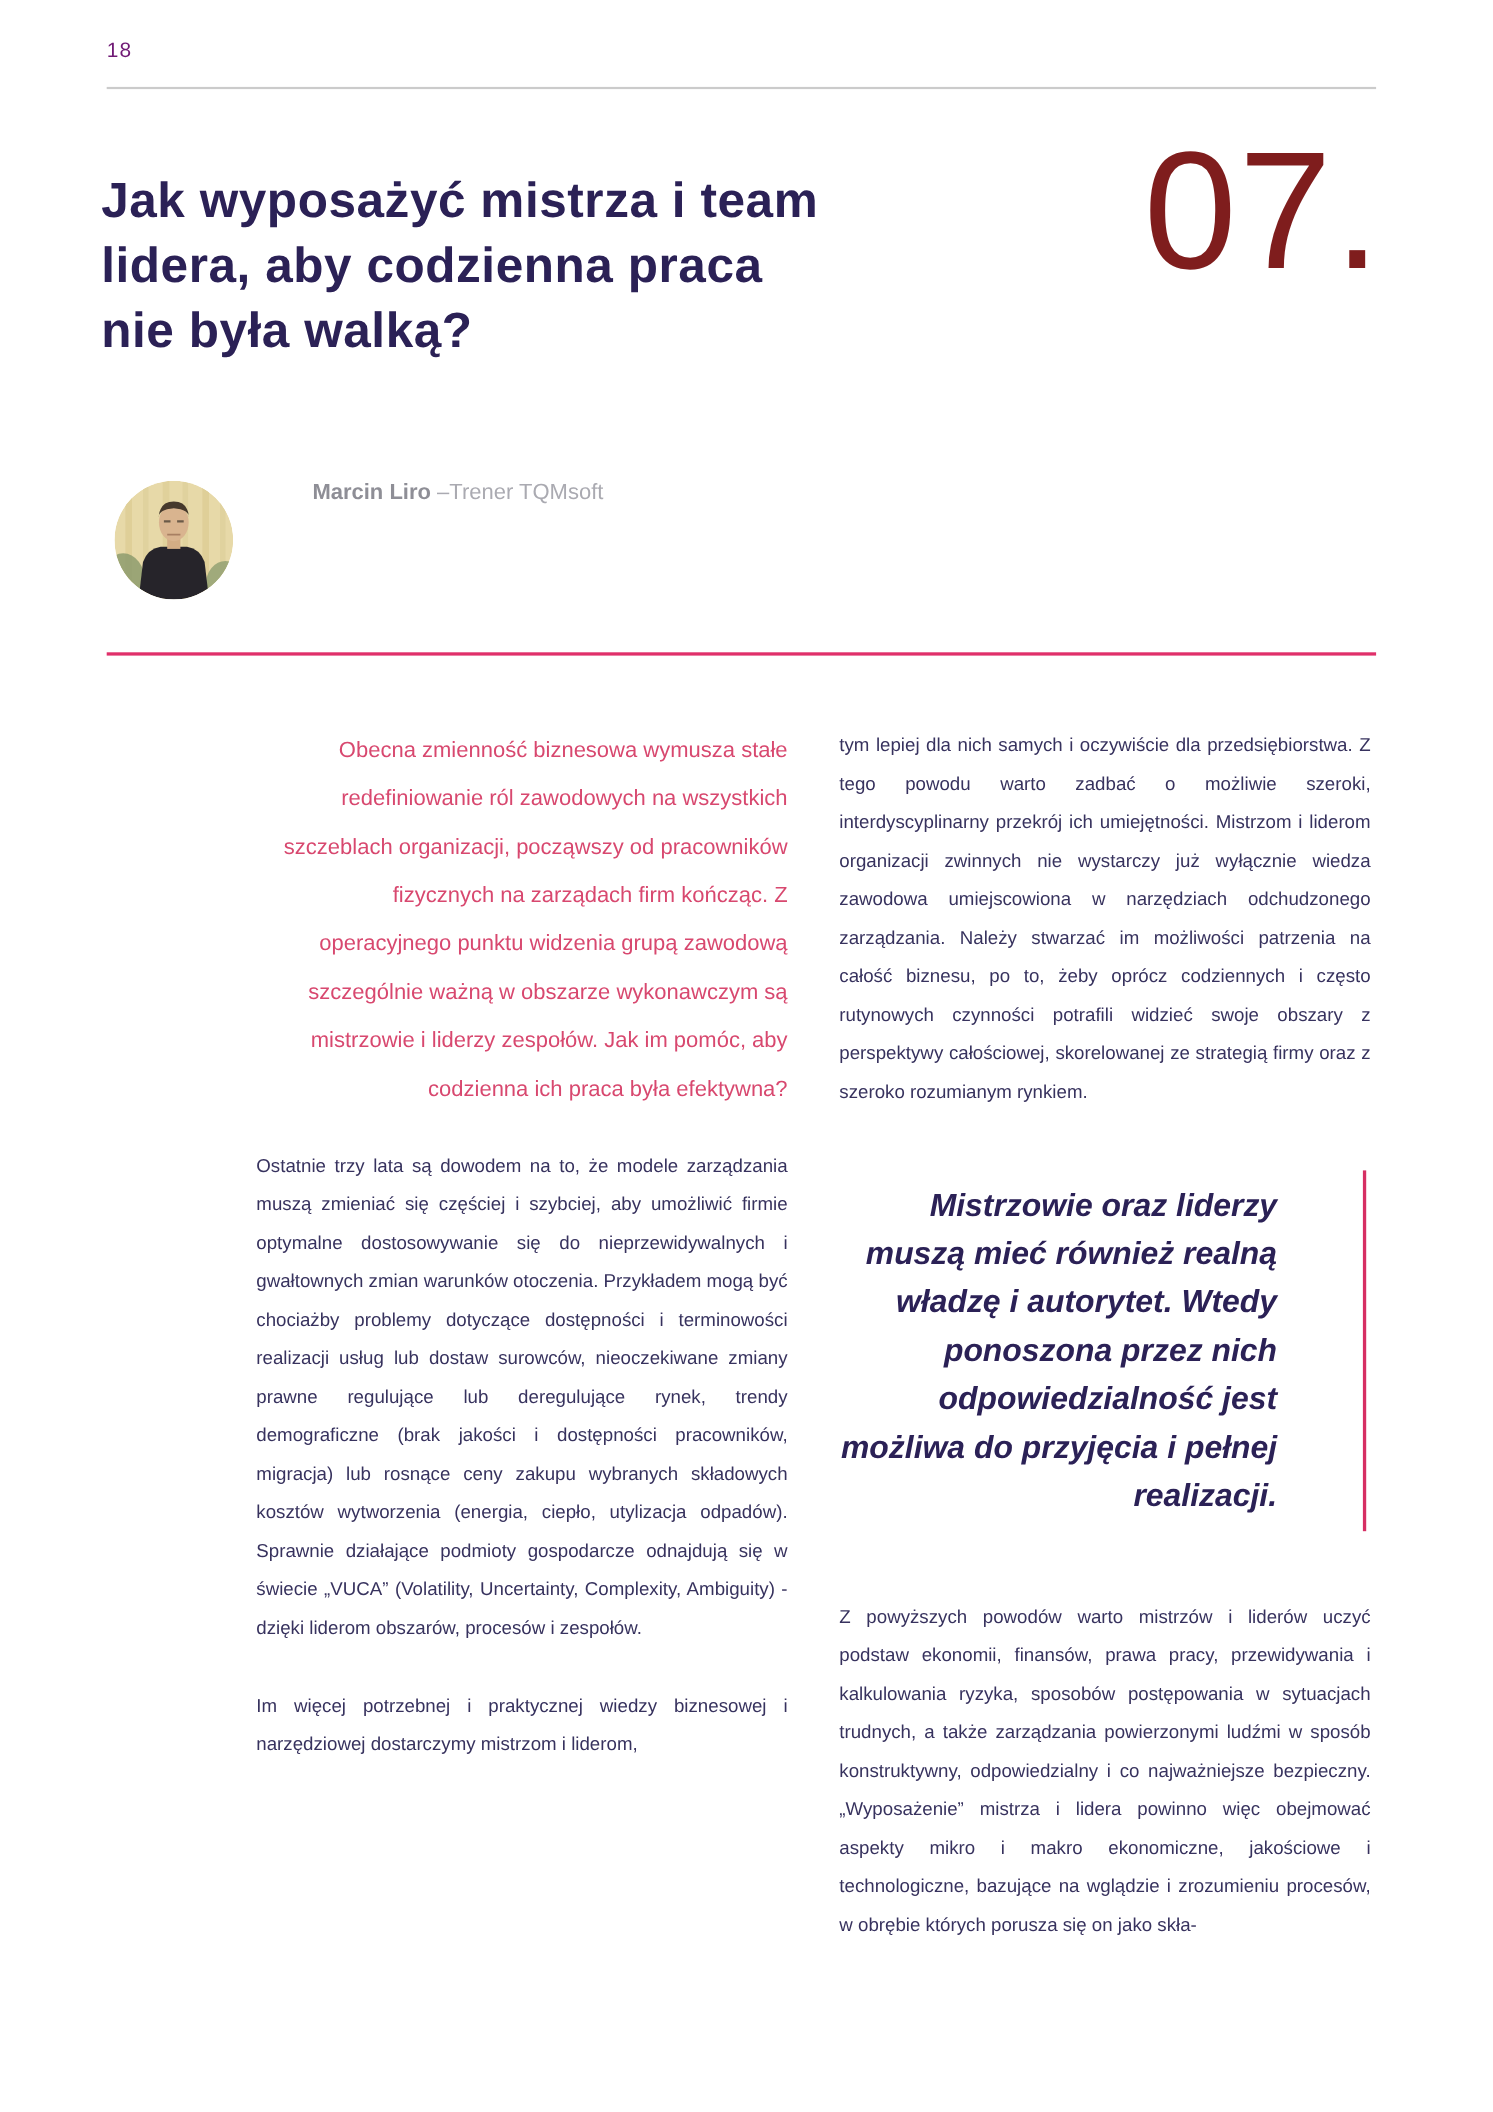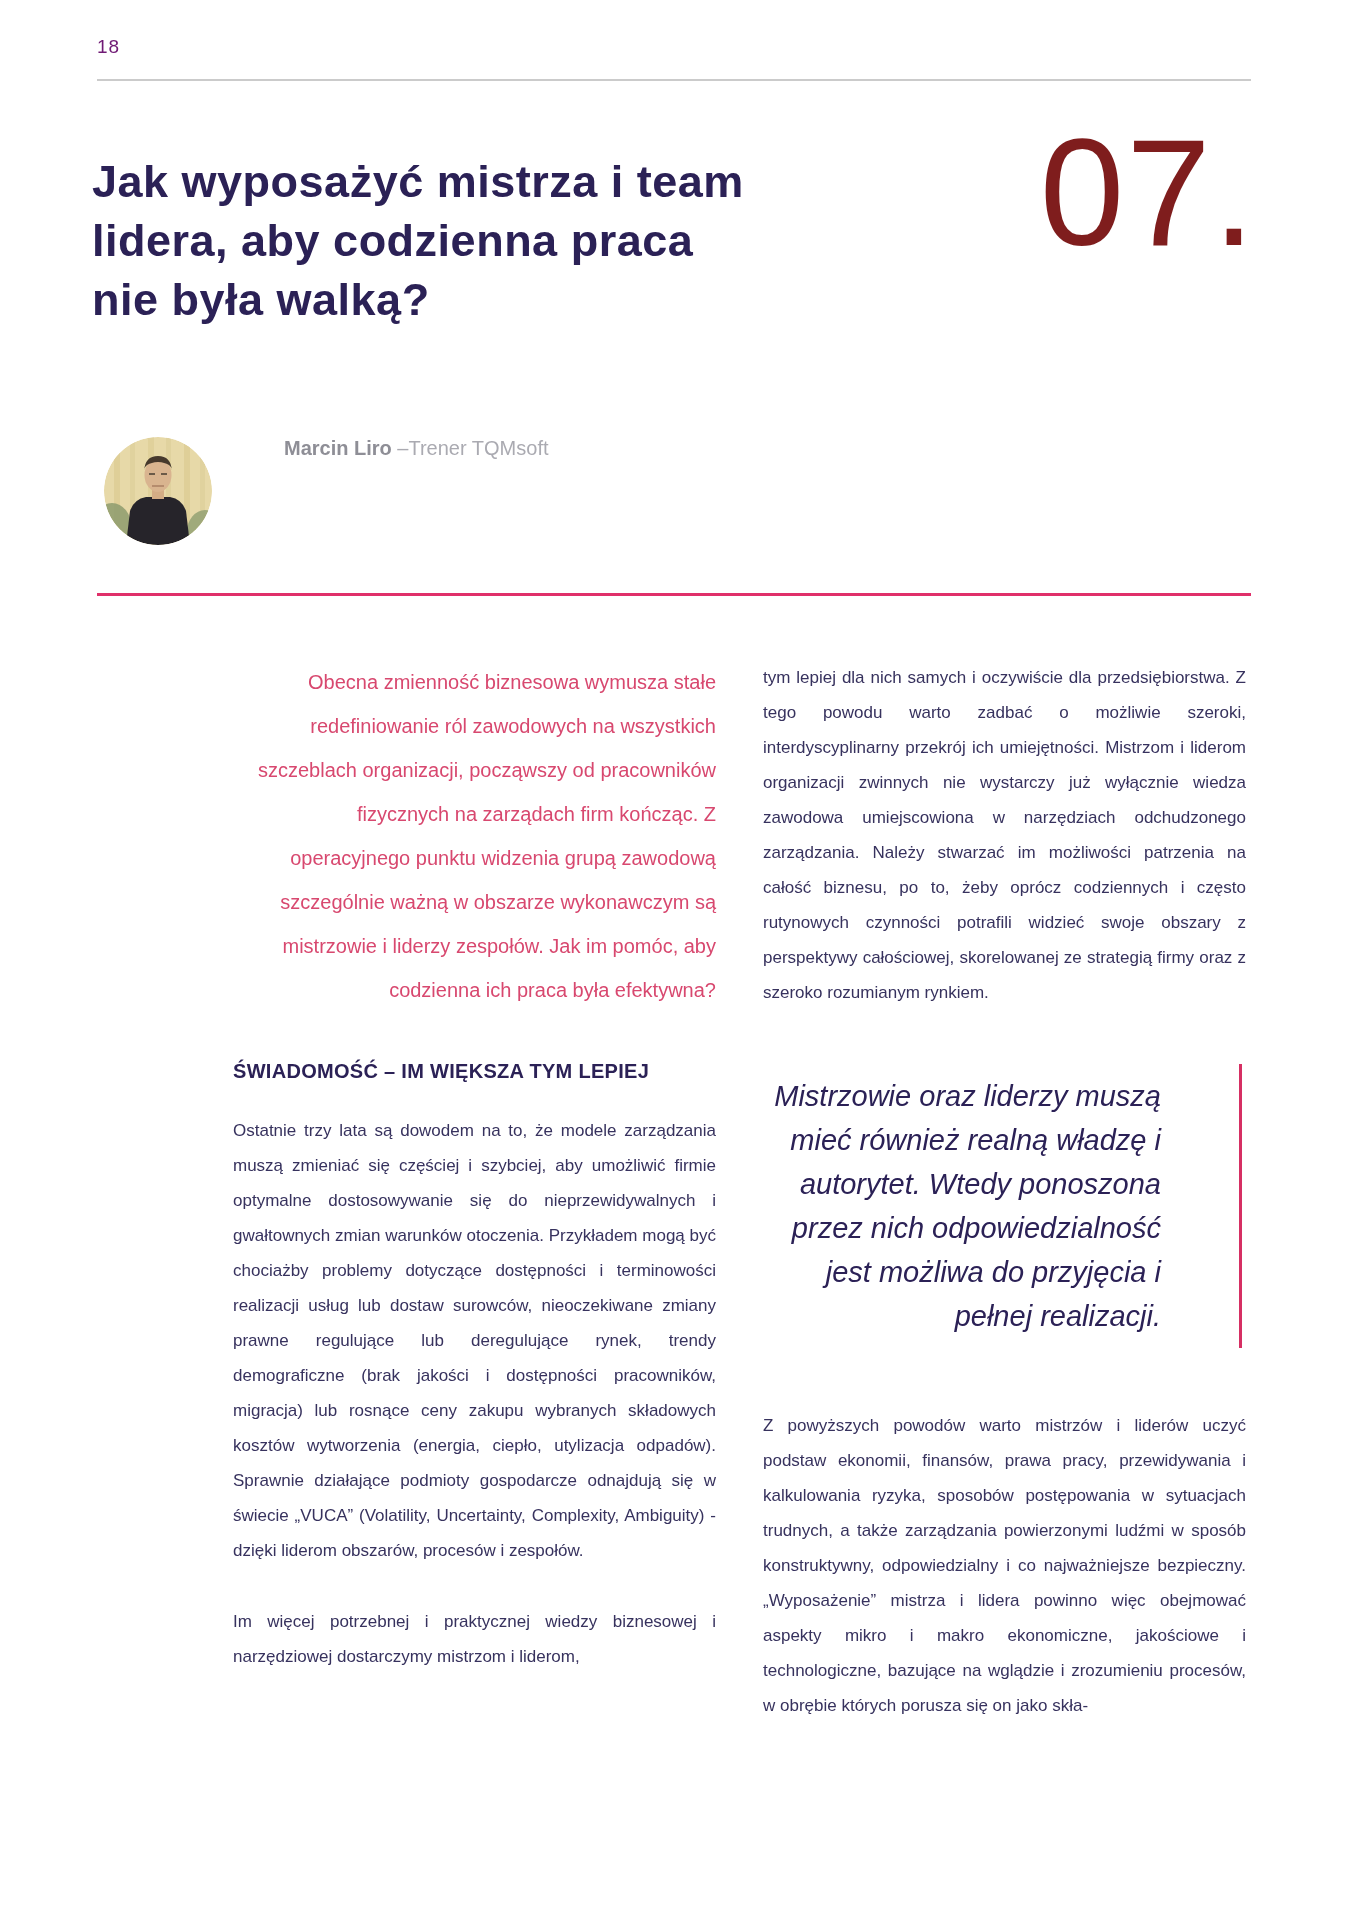--- a/index.html
+++ b/index.html
@@ -64,21 +64,21 @@
     font-size: 17px; line-height: 35px;
     color: #37325e; text-align: justify;
   }
   .body-par.first { margin-top: 0; }
   .body-par.follow { margin-top: 36px; }
   .pull-quote {
     position: relative;
     margin-top: 64px;
     padding-right: 85px;
     font-size: 29px; line-height: 44px;
-    font-weight: 400; font-style: italic;
+    font-weight: 700; font-style: italic;
     color: #2b2156; text-align: right;
   }
   .quote-bar {
     position: absolute; right: 4px; top: -10px; bottom: -10px;
     width: 3px; background: #d62f63;
   }
   .after-quote { margin-top: 70px; }
 </style>
 </head>
 <body>
@@ -123,21 +123,20 @@
     <span class="author-name">Marcin Liro</span>
     <span class="author-role">–Trener TQMsoft</span>
   </div>
 </div>
 
 <div class="pink-rule"></div>
 
 <div class="columns">
   <div class="col">
     <div class="intro">Obecna zmienność biznesowa wymusza stałe redefiniowanie ról zawodowych na wszystkich szczeblach organizacji, począwszy od pracowników fizycznych na zarządach firm kończąc. Z operacyjnego punktu widzenia grupą zawodową szczególnie ważną w obszarze wykonawczym są mistrzowie i liderzy zespołów. Jak im pomóc, aby codzienna ich praca była efektywna?</div>
-    <div class="section-heading">ŚWIADOMOŚĆ – IM WIĘKSZA TYM LEPIEJ</div>
     <p class="body-par">Ostatnie trzy lata są dowodem na to, że modele zarządzania muszą zmieniać się częściej i szybciej, aby umożliwić firmie optymalne dostosowywanie się do nieprzewidywalnych i gwałtownych zmian warunków otoczenia. Przykładem mogą być chociażby problemy dotyczące dostępności i terminowości realizacji usług lub dostaw surowców, nieoczekiwane zmiany prawne regulujące lub deregulujące rynek, trendy demograficzne (brak jakości i dostępności pracowników, migracja) lub rosnące ceny zakupu wybranych składowych kosztów wytworzenia (energia, ciepło, utylizacja odpadów). Sprawnie działające podmioty gospodarcze odnajdują się w świecie „VUCA” (Volatility, Uncertainty, Complexity, Ambiguity) - dzięki liderom obszarów, procesów i zespołów.</p>
     <p class="body-par follow">Im więcej potrzebnej i praktycznej wiedzy biznesowej i narzędziowej dostarczymy mistrzom i liderom,</p>
   </div>
   <div class="col">
     <p class="body-par first">tym lepiej dla nich samych i oczywiście dla przedsiębiorstwa. Z tego powodu warto zadbać o możliwie szeroki, interdyscyplinarny przekrój ich umiejętności. Mistrzom i liderom organizacji zwinnych nie wystarczy już wyłącznie wiedza zawodowa umiejscowiona w narzędziach odchudzonego zarządzania. Należy stwarzać im możliwości patrzenia na całość biznesu, po to, żeby oprócz codziennych i często rutynowych czynności potrafili widzieć swoje obszary z perspektywy całościowej, skorelowanej ze strategią firmy oraz z szeroko rozumianym rynkiem.</p>
     <div class="pull-quote">
       <span>Mistrzowie oraz liderzy muszą mieć również realną władzę i autorytet. Wtedy ponoszona przez nich odpowiedzialność jest możliwa do przyjęcia i pełnej realizacji.</span>
       <span class="quote-bar"></span>
     </div>
     <p class="body-par after-quote">Z powyższych powodów warto mistrzów i liderów uczyć podstaw ekonomii, finansów, prawa pracy, przewidywania i kalkulowania ryzyka, sposobów postępowania w sytuacjach trudnych, a także zarządzania powierzonymi ludźmi w sposób konstruktywny, odpowiedzialny i co najważniejsze bezpieczny. „Wyposażenie” mistrza i lidera powinno więc obejmować aspekty mikro i makro ekonomiczne, jakościowe i technologiczne, bazujące na wglądzie i zrozumieniu procesów, w obrębie których porusza się on jako skła-</p>

